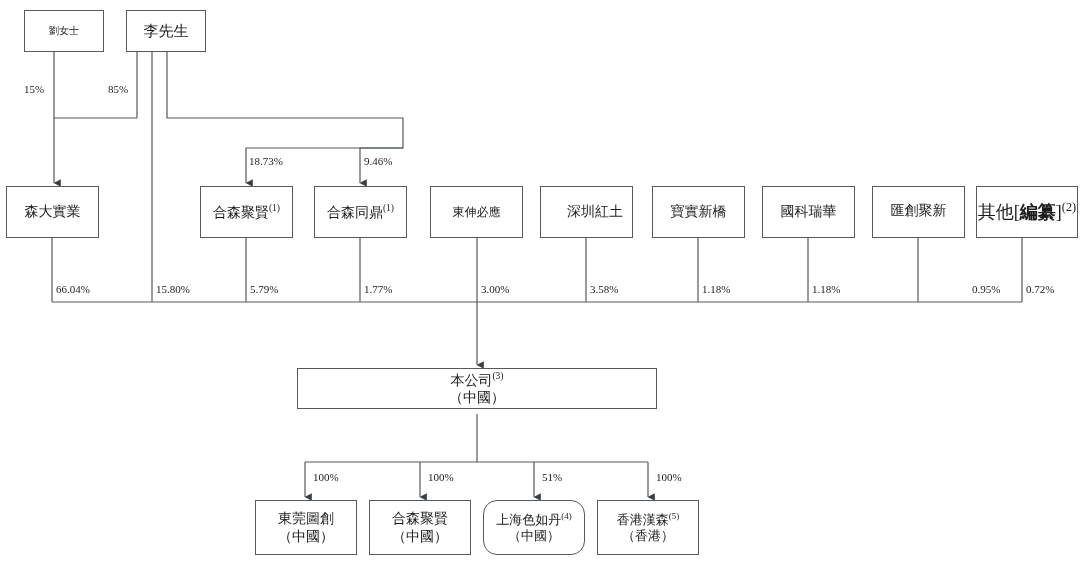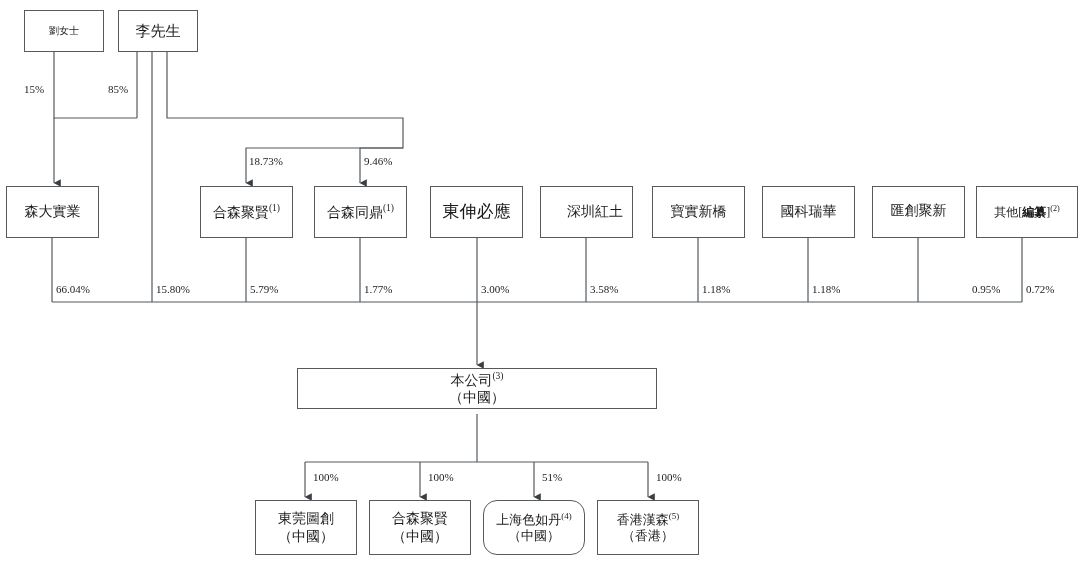--- a/index.html
+++ b/index.html
@@ -70,48 +70,48 @@
         <path d="M420,462 L420,497" stroke="#555a5e" marker-end="url(#arw)"></path>
         <path d="M534,462 L534,497" stroke="#555a5e" marker-end="url(#arw)"></path>
         <path d="M648,462 L648,497" stroke="#555a5e" marker-end="url(#arw)"></path>
       </g>
   </svg>
 
   <div id="nodes-layer">
       <div class="node" style="left: 14px; top: 10px; width: 80px; height: 42px; font-size: 10px; margin-left: 10px;">
         <div class="nm">劉女士</div>
       </div>
-      <div class="node" style="left: 118px; top: 10px; width: 80px; height: 42px; font-size: 15px;">
+      <div class="node" style="left: 126px; top: 10px; width: 80px; height: 42px; font-size: 15px;">
         <div class="nm">李先生</div>
       </div>
       <div class="node" style="left: 6px; top: 186px; width: 93px; height: 52px; font-size: 14px;">
         <div class="nm">森大實業</div>
       </div>
       <div class="node" style="left: 200px; top: 186px; width: 93px; height: 52px; font-size: 14px;">
         <div class="nm">合森聚賢<span class="sup">(1)</span></div>
       </div>
       <div class="node" style="left: 314px; top: 186px; width: 93px; height: 52px; font-size: 14px;">
         <div class="nm">合森同鼎<span class="sup">(1)</span></div>
       </div>
-      <div class="node" style="left: 430px; top: 186px; width: 93px; height: 52px; font-size: 17px;">
+      <div class="node" style="left: 430px; top: 186px; width: 93px; height: 52px; font-size: 12px;">
         <div class="nm">東伸必應</div>
       </div>
       <div class="node" style="left: 540px; top: 186px; width: 93px; height: 52px; font-size: 14px; padding-left: 17px;">
         <div class="nm">深圳紅土</div>
       </div>
       <div class="node" style="left: 652px; top: 186px; width: 93px; height: 52px; font-size: 14px;">
         <div class="nm">寶實新橋</div>
       </div>
       <div class="node" style="left: 762px; top: 186px; width: 93px; height: 52px; font-size: 14px;">
         <div class="nm">國科瑞華</div>
       </div>
       <div class="node" style="left: 872px; top: 186px; width: 93px; height: 52px; font-size: 14px; font-family: Liberation Mono, monospace;">
         <div class="nm">匯創聚新</div>
       </div>
-      <div class="node" style="left: 976px; top: 186px; width: 102px; height: 52px; font-size: 12px;">
+      <div class="node" style="left: 976px; top: 186px; width: 102px; height: 52px; font-size: 18px;">
         <div class="nm">其他[<span class="mark">編纂</span>]<span class="sup">(2)</span></div>
       </div>
       <div class="node" style="left: 297px; top: 368px; width: 360px; height: 41px; font-size: 14px;">
         <div class="nm">本公司<span class="sup">(3)</span></div>
         <div class="sub">（中國）</div>
       </div>
       <div class="node" style="left: 255px; top: 500px; width: 102px; height: 55px; font-size: 14px;">
         <div class="nm">東莞圖創</div>
         <div class="sub">（中國）</div>
       </div>

